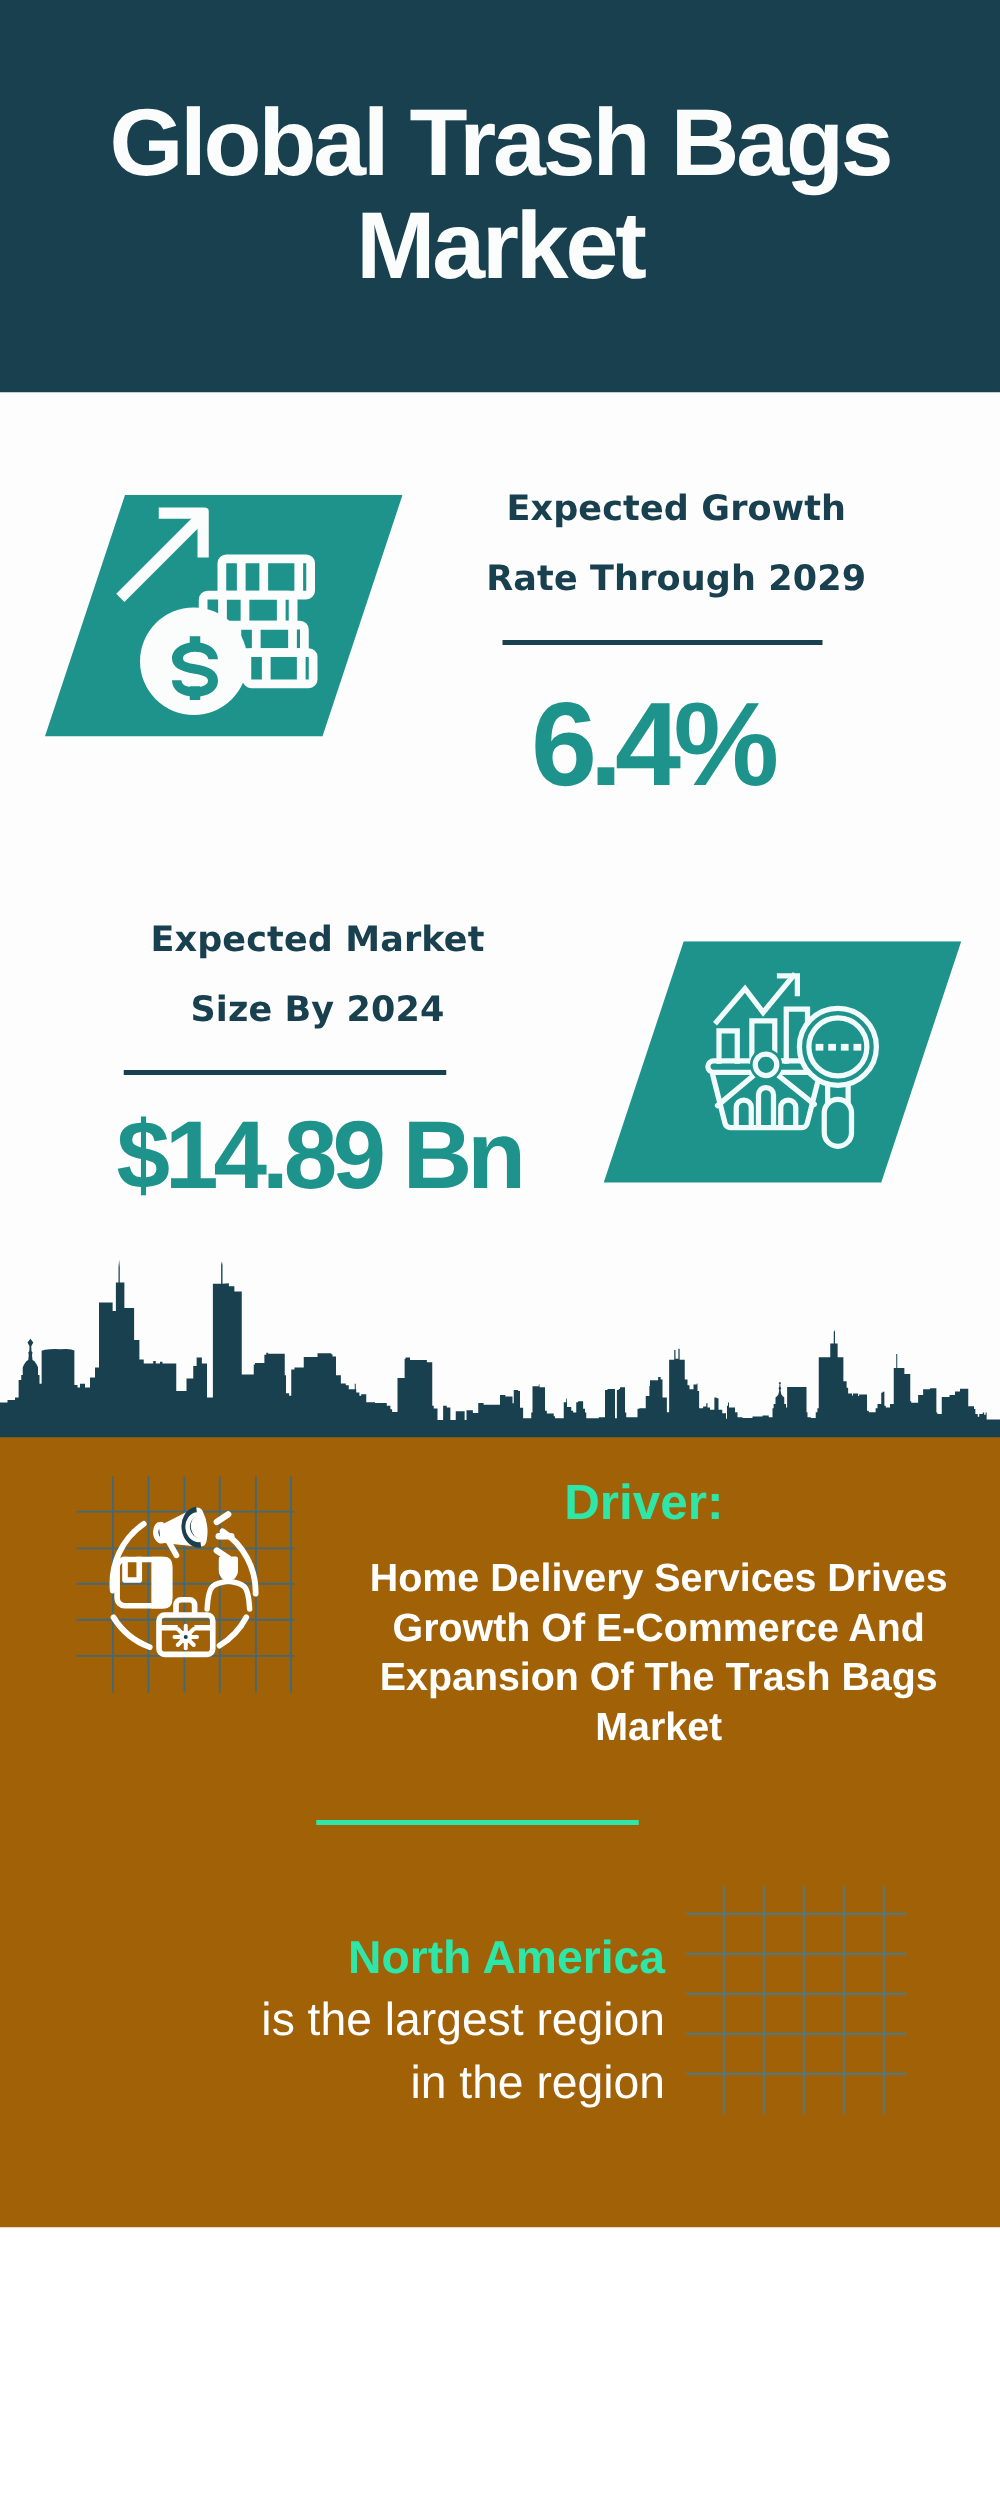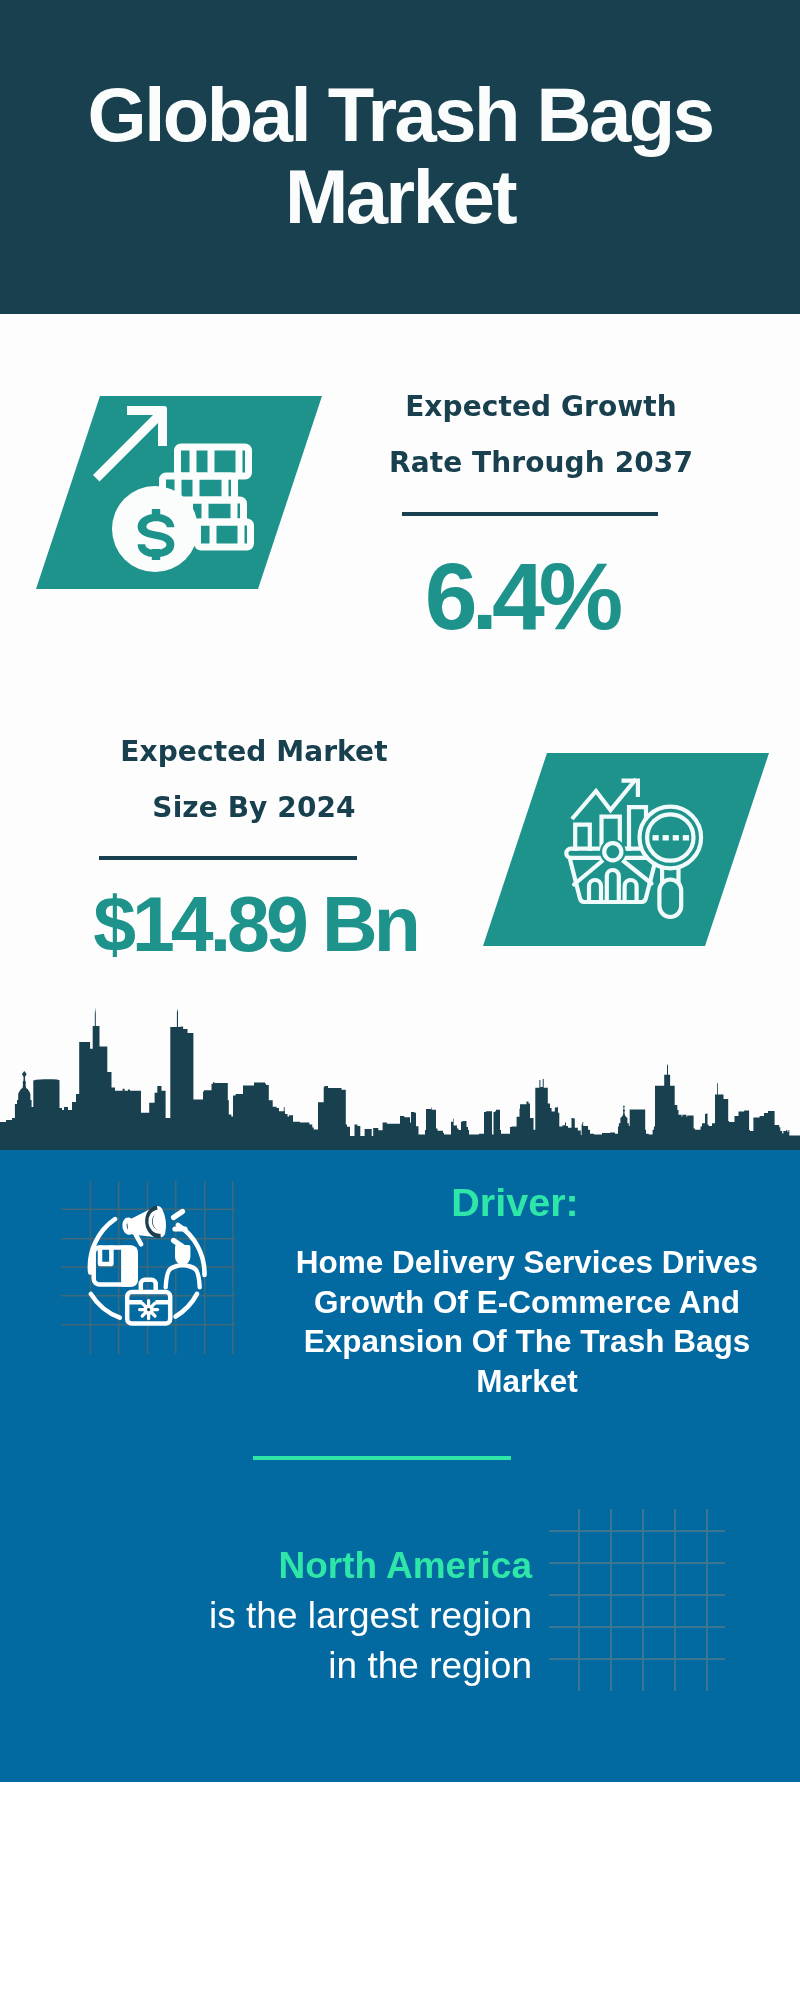--- a/index.html
+++ b/index.html
@@ -5,21 +5,21 @@
   html,body{margin:0;padding:0;}
   body{width:800px;height:2000px;background:#fff;font-family:"Liberation Sans",sans-serif;overflow:hidden;}
   .page{position:relative;width:800px;height:2000px;}
   
   .header{position:absolute;left:0;top:0;width:800px;height:314px;background:#18404f;}
   .header-title{position:absolute;left:20px;top:74px;width:760px;text-align:center;color:#fbfcfc;
     font-size:76px;font-weight:bold;line-height:82px;letter-spacing:-2.5px;}
   
   .white{position:absolute;left:0;top:314px;width:800px;height:832px;background:#fdfdfd;}
   
-  .dark{position:absolute;left:0;top:1146px;width:800px;height:636px;background:#0369a1;}
+  .dark{position:absolute;left:0;top:1146px;width:800px;height:636px;background:#a16207;}
   .skyline{position:absolute;left:0;top:1000px;width:800px;height:150px;}
   .skyline svg{display:block;}
   .driver-icon-wrap{position:absolute;left:60.6px;top:34.6px;}
   .driver-icon-wrap svg{display:block;}
   .driver-heading{position:absolute;text-align:center;color:#2ee6a8;font-size:39.5px;font-weight:bold;line-height:1;}
   .driver-text{position:absolute;text-align:center;color:#ffffff;font-size:31.5px;font-weight:bold;line-height:39.5px;}
   .mint-rule{position:absolute;height:4px;background:#2ee6a8;}
   .region-text{position:absolute;text-align:center;color:#ffffff;font-size:37px;line-height:50px;}
   .region-text .hl{color:#2ee6a8;font-weight:bold;}
   .na-map-wrap{position:absolute;}
@@ -75,21 +75,21 @@
         <circle cx="119" cy="133" r="43" fill="#fbfdfd"></circle>
         <g fill="#1d938b">
           <rect x="115.8" y="113" width="8.4" height="10"></rect>
           <rect x="115.8" y="153" width="8.4" height="11"></rect>
           <path d="M120,117.7 c-10.4,0 -18.4,5.6 -18.4,12.8 c0,7.2 6.4,10.4 18,12.4 c7.6,1.3 10.8,2.6 10.8,5.7 c0,3.2 -4.2,5.3 -10.8,5.3 c-6.6,0 -10.4,-2.1 -10.4,-5.6 h-7.6 c0,7.9 7.2,13.1 18.4,13.1 c11.2,0 18.4,-5.2 18.4,-12.8 c0,-7.6 -6.4,-11.2 -18.4,-13.2 c-7.2,-1.2 -9.6,-2.4 -9.6,-4.9 c0,-2.8 4,-5.2 9.6,-5.2 c6.4,0 10.4,2.4 10.8,6 h7.6 c-0.4,-8 -7.6,-13.6 -18.8,-13.6 z"></path>
         </g>
       </svg>
     </div>
     <div class="stat-label" style="left:331px;top:65px;width:420px;">
         <div>Expected Growth</div>
-        <div>Rate Through 2037</div>
+        <div>Rate Through 2029</div>
       </div>
     <div class="stat-rule" style="left:402px;top:198px;width:256px;"></div>
     <div class="stat-value" style="left:311px;top:235px;width:420px;">6.4%</div>
 
     <div class="para" style="left:483px;top:439px;">
       <svg width="286" height="194" viewBox="0 0 286 194">
         <polygon points="64,0 286,0 222,193 0,193" fill="#1d938b"></polygon>
         <g fill="none" stroke="#f2fbfb" stroke-width="4.2" stroke-linecap="butt" stroke-linejoin="miter">
 
           <polyline points="89,66 113,38 127.5,57 153,26"></polyline>

